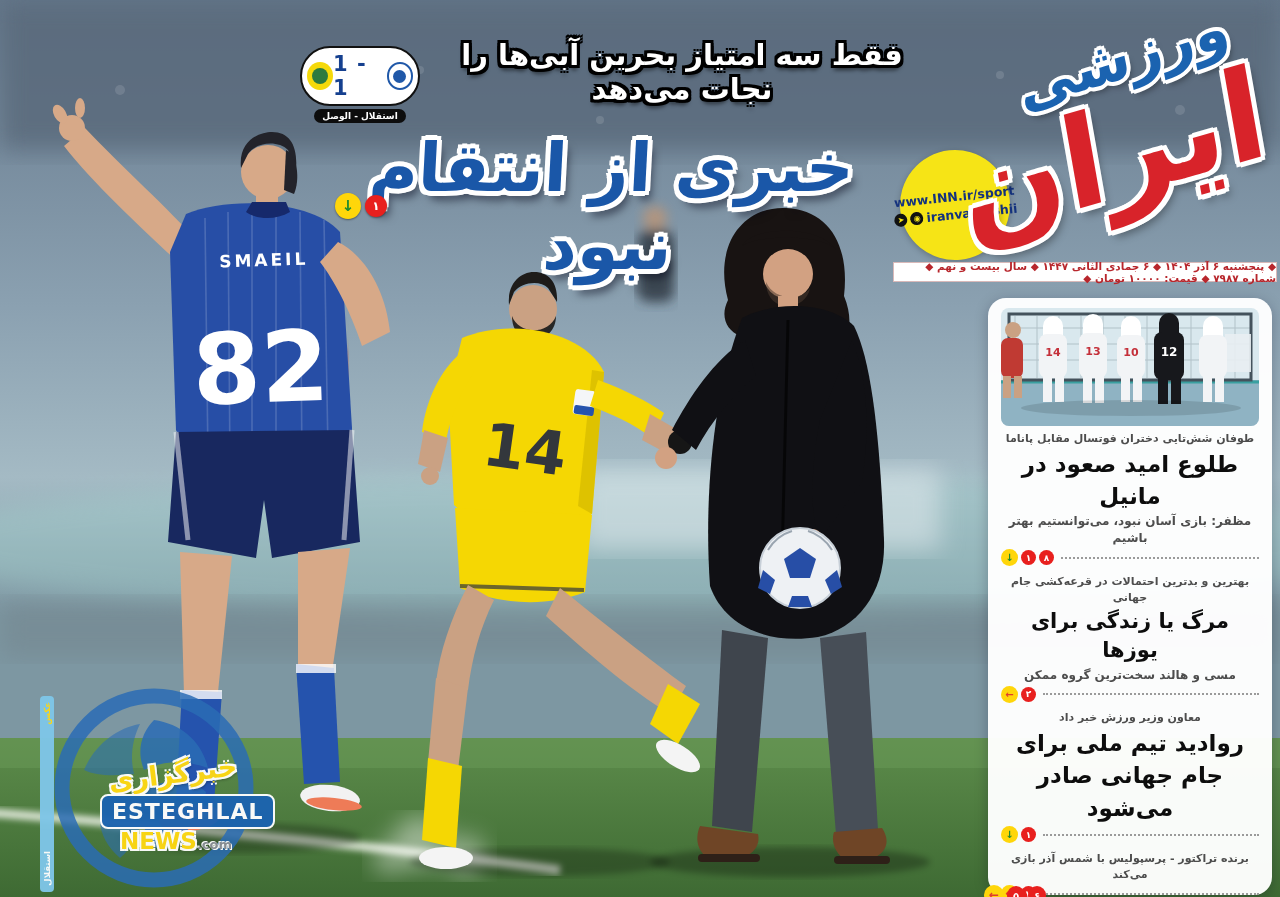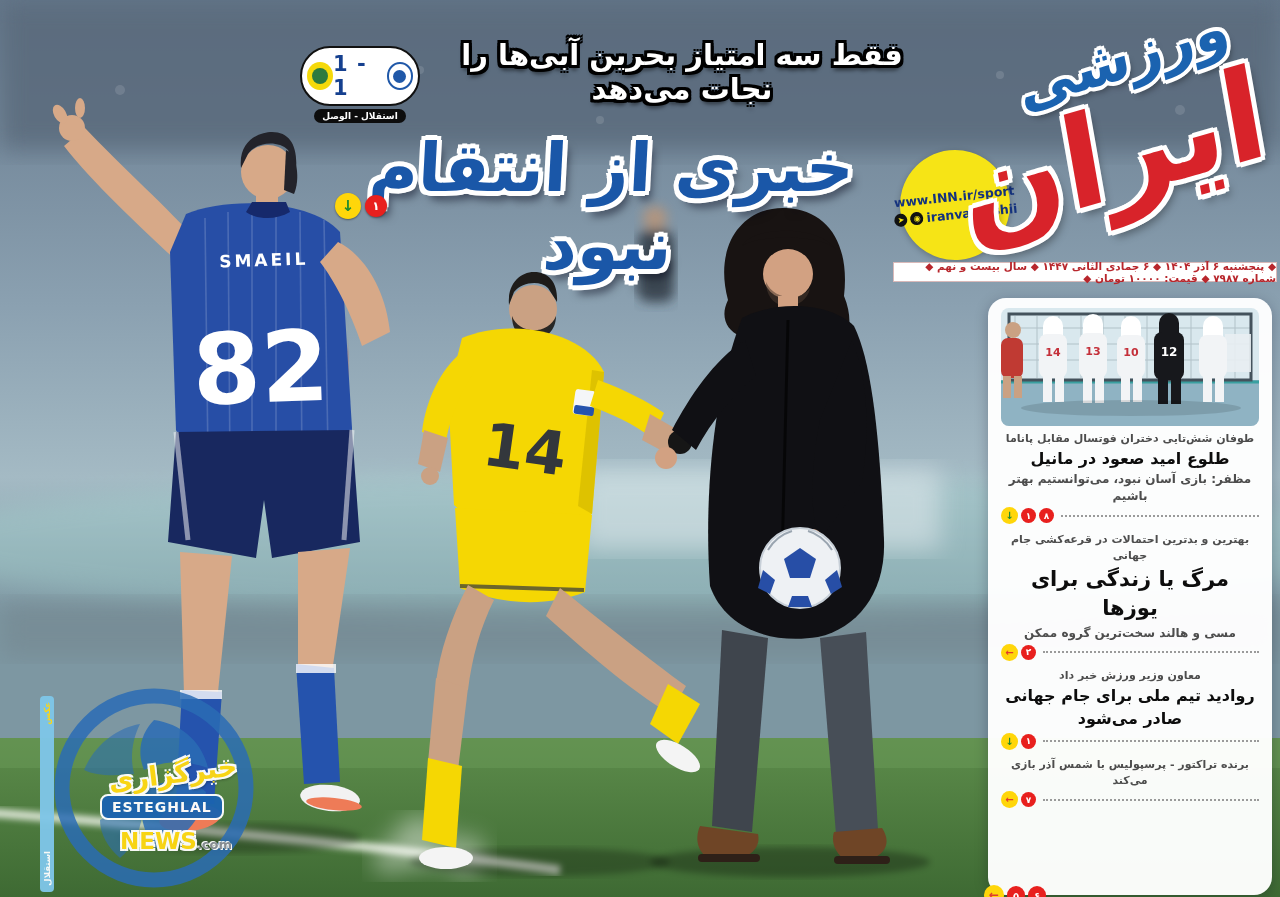--- a/index.html
+++ b/index.html
@@ -61,39 +61,39 @@
     border:1px solid #d9b9b9;display:flex;align-items:center;justify-content:center;
     font-size:10.5px;font-weight:800;color:#b8262c;direction:rtl;}
 
   
   .sidebar{position:absolute;left:988px;top:298px;width:284px;height:597px;z-index:9;
     background:rgba(255,255,255,.97);border-radius:18px;padding:10px 13px 8px;direction:rtl;
     display:flex;flex-direction:column;box-shadow:0 3px 14px rgba(0,0,30,.25);}
   .sb-photo{width:100%;height:118px;border-radius:8px;overflow:hidden;flex:none;}
   .sb-item{text-align:center;margin-top:5px;}
   .kicker{font-size:11px;font-weight:700;color:#4d4d4d;line-height:1.45;}
-  .head2{font-size:16px;font-weight:900;color:#0d0d0d;line-height:1.4;margin:1px 0 0;}
+  .head2{font-size:23px;font-weight:900;color:#0d0d0d;line-height:1.4;margin:1px 0 0;}
   .subline{font-size:12px;font-weight:800;color:#4d4d4d;line-height:1.4;margin-top:1px;}
   .divider{display:flex;align-items:center;gap:3px;direction:ltr;height:18px;margin:2px 0;flex:none;}
   .divider .dots{flex:1;border-top:2px dotted #9a9a9a;margin-left:4px;}
   .dv-yellow{width:17px;height:17px;border-radius:50%;background:#ffd60a;display:flex;flex:none;
     align-items:center;justify-content:center;font-weight:900;font-size:10px;color:#1f8a2f;}
   .dv-yellow.left{color:#e03c2d;}
   .dv-red{width:15px;height:15px;border-radius:50%;background:#e8201e;color:#fff;display:flex;flex:none;
     align-items:center;justify-content:center;font-weight:900;font-size:9px;}
   .sb-footer{position:absolute;left:-4px;bottom:-10px;display:flex;direction:ltr;gap:3px;align-items:center;}
   .sb-footer .dv-yellow{width:20px;height:20px;font-size:12px;}
   .sb-footer .dv-red{width:18px;height:18px;font-size:10px;}
 
   
   .watermark{position:absolute;left:36px;top:680px;width:240px;height:217px;z-index:6;opacity:.96;}
   .wm-script{position:absolute;left:72px;top:78px;font-size:27px;font-weight:900;color:#ffd913;
     transform:rotate(-7deg);direction:rtl;
     text-shadow:-2px -2px 0 #fff,2px -2px 0 #fff,-2px 2px 0 #fff,2px 2px 0 #fff,2px 3px 3px rgba(0,0,0,.3);}
-  .wm-bar{position:absolute;left:64px;top:114px;background:#1b63b0;color:#fff;font-size:14px;
+  .wm-bar{position:absolute;left:64px;top:114px;background:#1b63b0;color:#fff;font-size:22px;
     font-weight:900;letter-spacing:1px;padding:3px 10px;border-radius:8px;border:2px solid #fff;}
   .wm-news{position:absolute;left:84px;top:148px;font-size:23px;font-weight:900;color:#ffd913;
     text-shadow:-2px -2px 0 #fff,2px -2px 0 #fff,-2px 2px 0 #fff,2px 2px 0 #fff;}
   .wm-com{font-size:13px;color:#8a8f96;font-weight:800;
     text-shadow:-1px -1px 0 #fff,1px 1px 0 #fff;}
   .wm-ribbon{position:absolute;left:4px;top:16px;width:14px;height:196px;background:#7fc6e8;
     border-radius:4px;display:flex;flex-direction:column;align-items:center;
     justify-content:space-between;padding:6px 0;}
   .wm-ribbon span{writing-mode:vertical-rl;transform:rotate(180deg);font-size:8.5px;font-weight:800;}
   .rb-top{color:#ffd913;}

